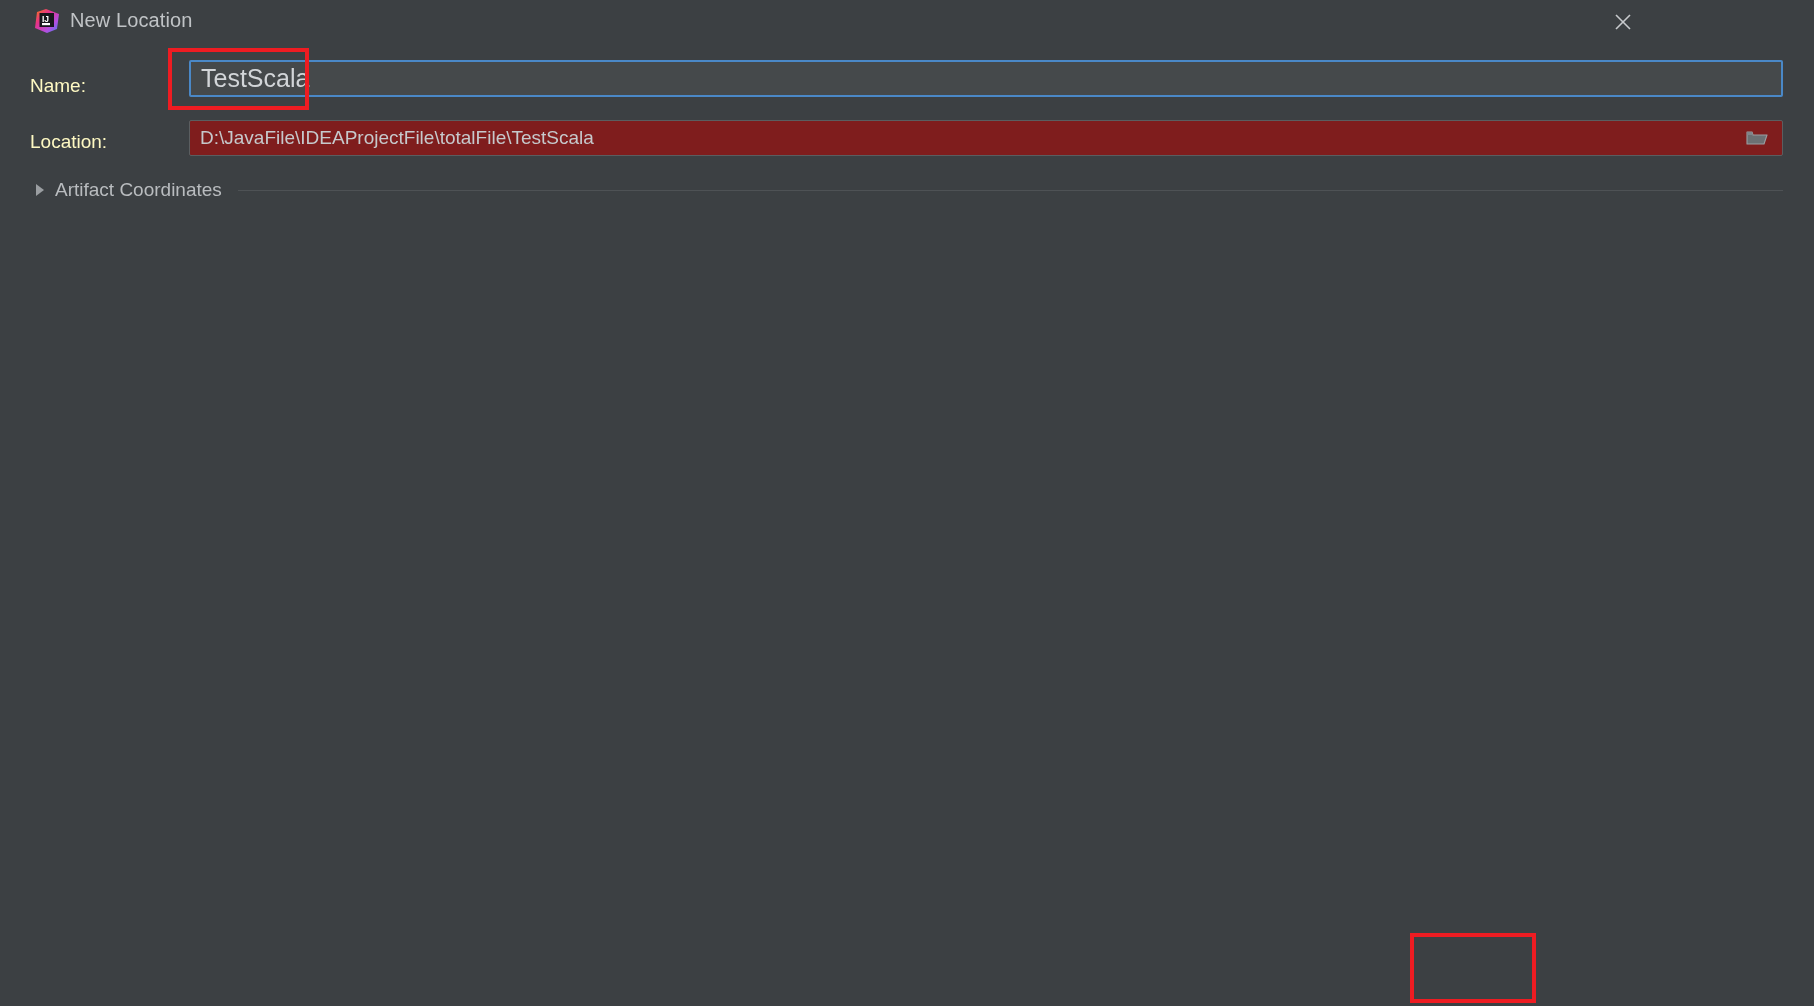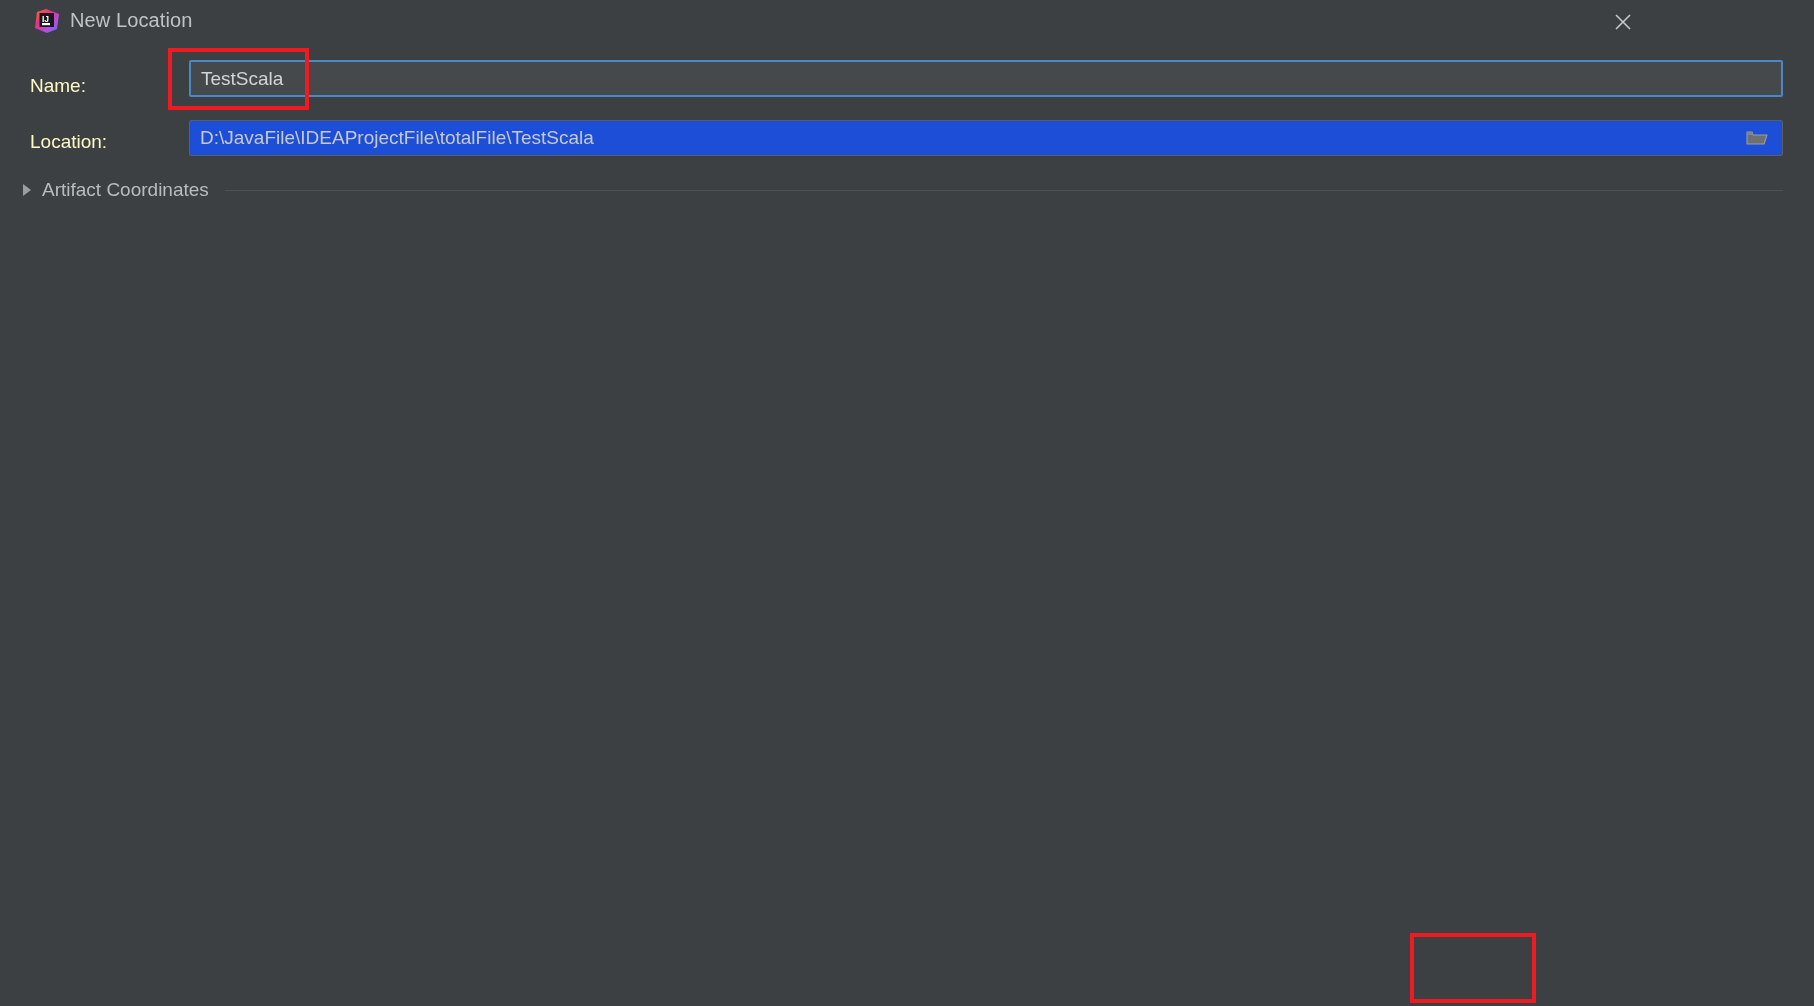--- a/index.html
+++ b/index.html
@@ -86,21 +86,21 @@
     display: flex;
     align-items: center;
     overflow: hidden;
   }
   #name-input {
     border: 0;
     outline: none;
     background: transparent;
     color: #d2d5d8;
     font-family: "Liberation Sans", sans-serif;
-    font-size: 19px;
+    font-size: 25px;
     padding: 0 0 0 10px;
     width: 100%;
     height: 100%;
     line-height: 33px;
     caret-color: #d2d5d8;
   }
 
   
   #name-annotation {
     position: absolute;
@@ -113,21 +113,21 @@
     z-index: 5;
   }
 
   
   #loc-field-wrap {
     position: absolute;
     left: 189px;
     top: 120px;
     width: 1594px;
     height: 36px;
-    background: #1d4ed8;
+    background: #7f1d1d;
     border: 1px solid #5a5e60;
     border-radius: 2px;
     display: flex;
     align-items: center;
   }
   #loc-input {
     border: 0;
     outline: none;
     background: transparent;
     color: #c6c9cc;
@@ -157,21 +157,21 @@
     top: 176px;
     width: 1814px;
     height: 28px;
     display: flex;
     align-items: center;
   }
   #artifact-toggle {
     display: flex;
     align-items: center;
     cursor: pointer;
-    margin-left: 23px;
+    margin-left: 36px;
   }
   #artifact-arrow {
     width: 0; height: 0;
     border-left: 8px solid #9a9ea1;
     border-top: 6px solid transparent;
     border-bottom: 6px solid transparent;
     margin-right: 11px;
   }
   #artifact-label {
     font-size: 19px;

